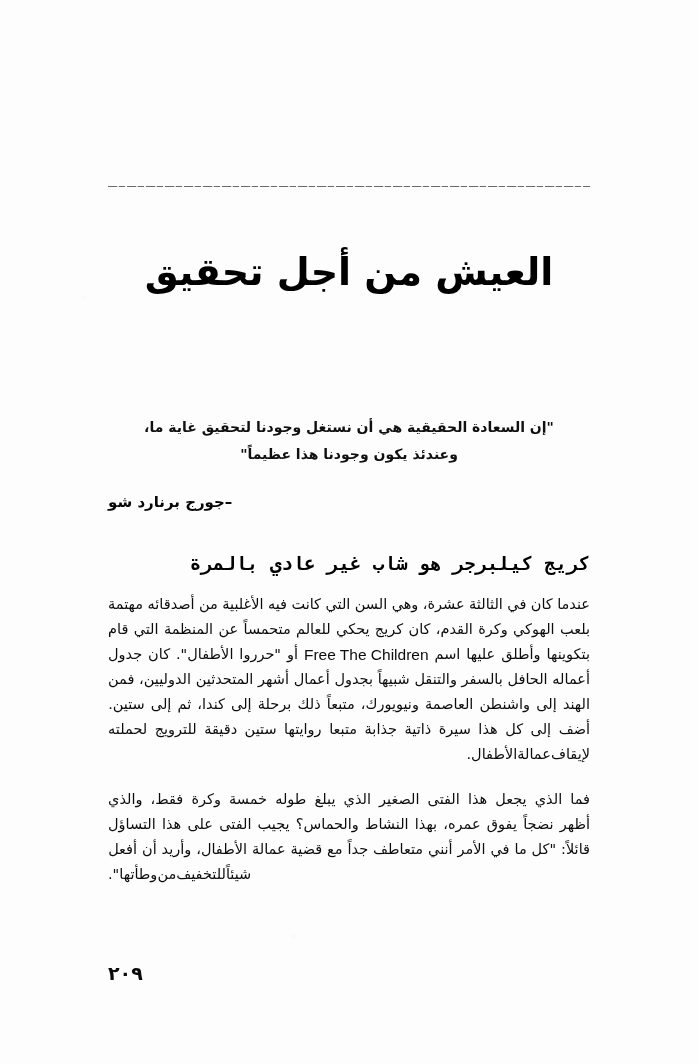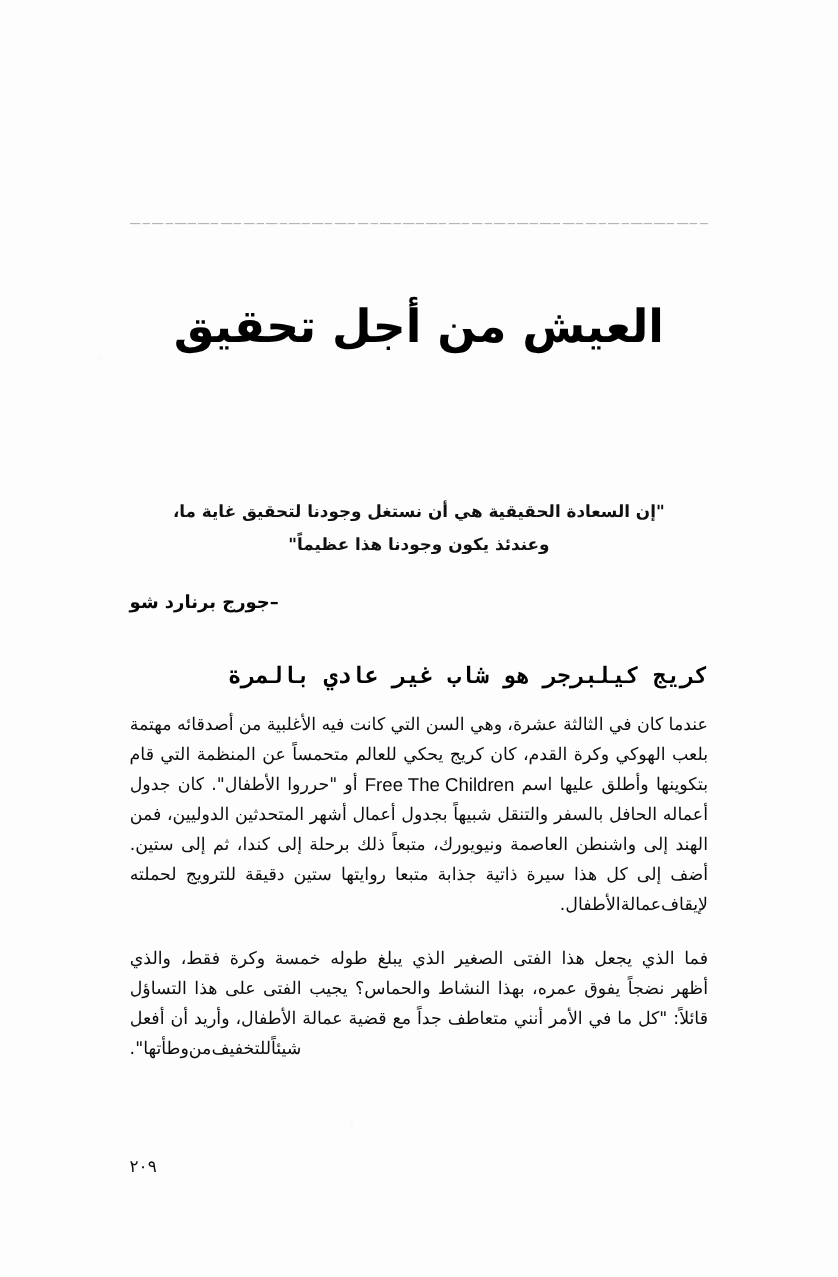--- a/index.html
+++ b/index.html
@@ -187,22 +187,22 @@
 
   
   .folio {
     position: absolute;
     left: 0;
     top: 962px;
     direction: rtl;
   }
   .folio .folio-text {
     font-family: "DejaVu Sans", sans-serif;
-    font-weight: normal;
-    font-size: 14px;
+    font-weight: bold;
+    font-size: 19px;
     color: #0a0a0a;
   }
 </style>
 </head>
 <body>
 
 <div class="page">
   <div class="content">
 
 

